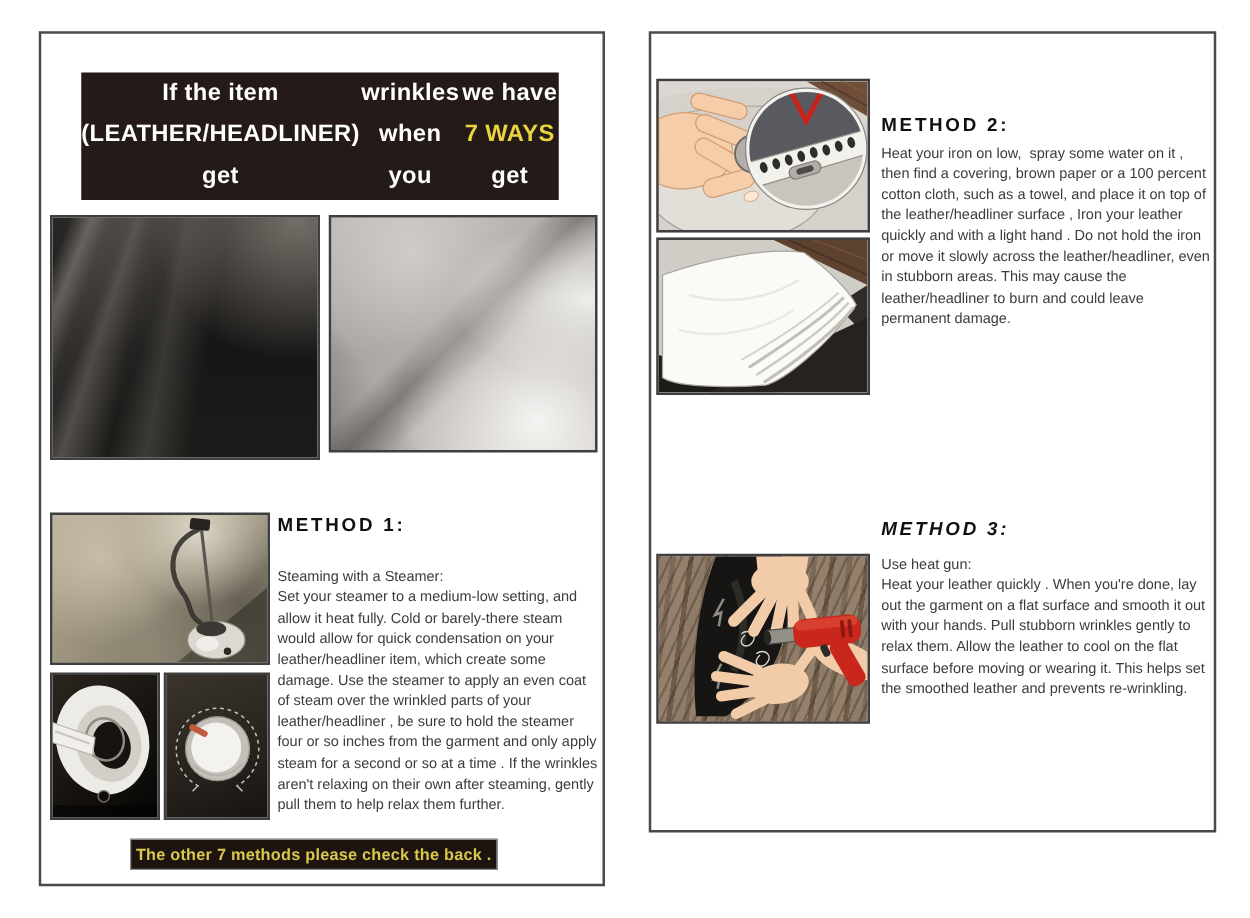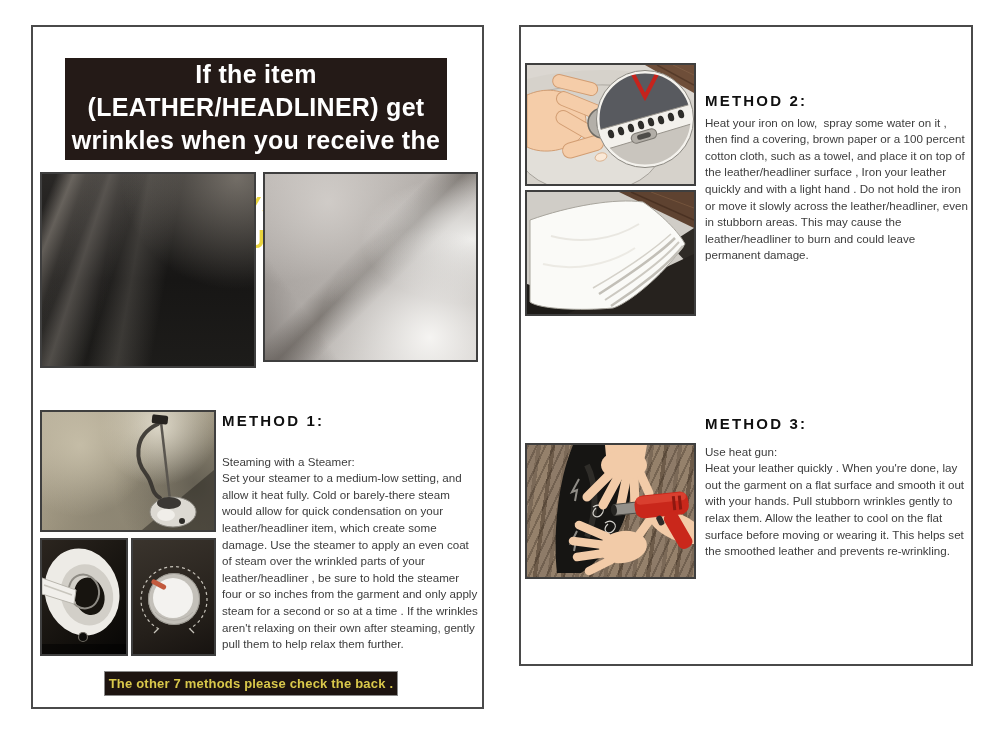--- a/index.html
+++ b/index.html
@@ -11,22 +11,22 @@
     position:absolute;background:#fff;box-sizing:border-box;
     border:2px solid var(--panel-border,#4a4a4a);
   }
   #panel-left{left:31px;top:25px;width:453px;height:684px;}
   #panel-right{left:519px;top:25px;width:454px;height:641px;}
 
   
   .banner{
     position:absolute;left:32px;top:31px;width:382px;height:102px;
     background:var(--banner-bg,#241a17);color:var(--banner-text,#ffffff);
-    font-weight:bold;font-size:25px;line-height:33px;text-align:center;
-    display:flex;flex-direction:column;justify-content:space-between;letter-spacing:.3px;
+    font-weight:bold;font-size:19px;line-height:33px;text-align:center;
+    display:flex;flex-direction:row;justify-content:center;letter-spacing:.3px;
   }
   .hl{color:var(--highlight-yellow,#e9d43e);}
 
   
   .fig{position:absolute;box-sizing:border-box;border:2px solid #3f3f3f;overflow:hidden;}
   .fig svg{position:absolute;left:0;top:0;width:100%;height:100%;display:block;}
 
   #photo-dark{left:7px;top:145px;width:216px;height:196px;
     background:
       radial-gradient(ellipse at 92% 2%, rgba(175,167,156,.55), rgba(0,0,0,0) 42%),
@@ -72,21 +72,21 @@
     margin:0;font-size:15px;font-weight:bold;letter-spacing:2.2px;
     color:var(--heading-text,#101010);
   }
   .method-sub{margin:0;}
   .method-body{margin:0;white-space:pre-wrap;}
   #method1-text{left:189px;top:386px;width:258px;}
   #method1-text .method-title{margin-bottom:24px;}
   #method2-text{left:184px;top:66px;width:264px;}
   #method2-text .method-title{margin-bottom:5px;}
   #method3-text{left:184px;top:389px;width:264px;}
-  #method3-text .method-title{margin-bottom:11px;}
+  #method3-text .method-title{margin-bottom:11px;font-style:italic;}
 
   
   .footer-note{
     position:absolute;left:71px;top:644px;width:294px;height:25px;
     background:var(--footer-bg,#1d1410);color:var(--footer-text,#d9c84b);
     font-size:13px;font-weight:bold;line-height:24px;text-align:center;
     box-sizing:border-box;border:1px solid #8a8a8a;letter-spacing:.2px;
   }
 </style>
 </head>

